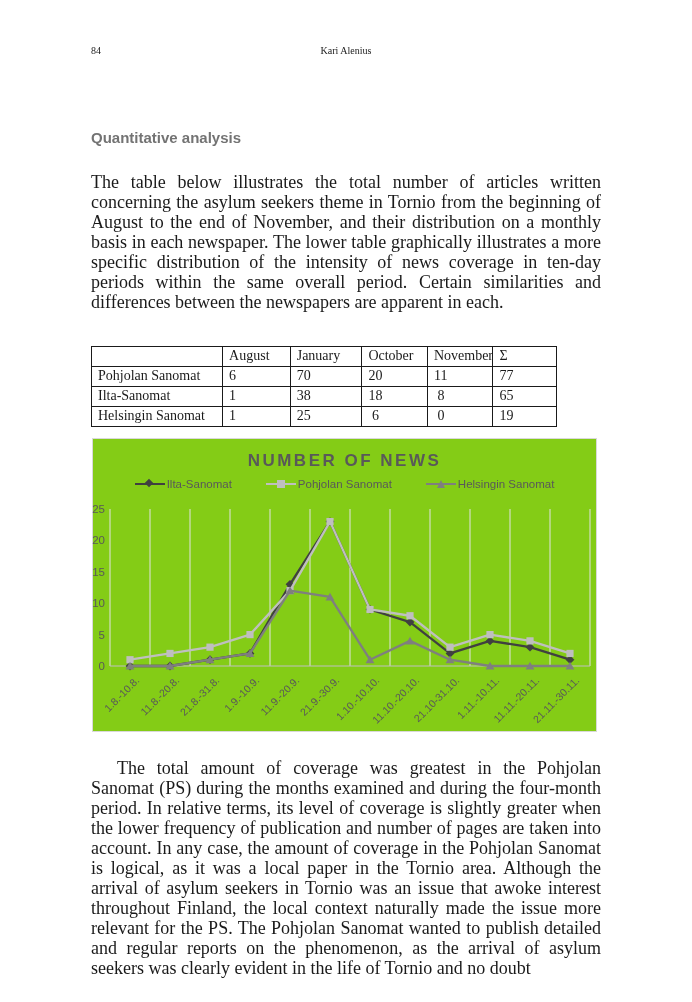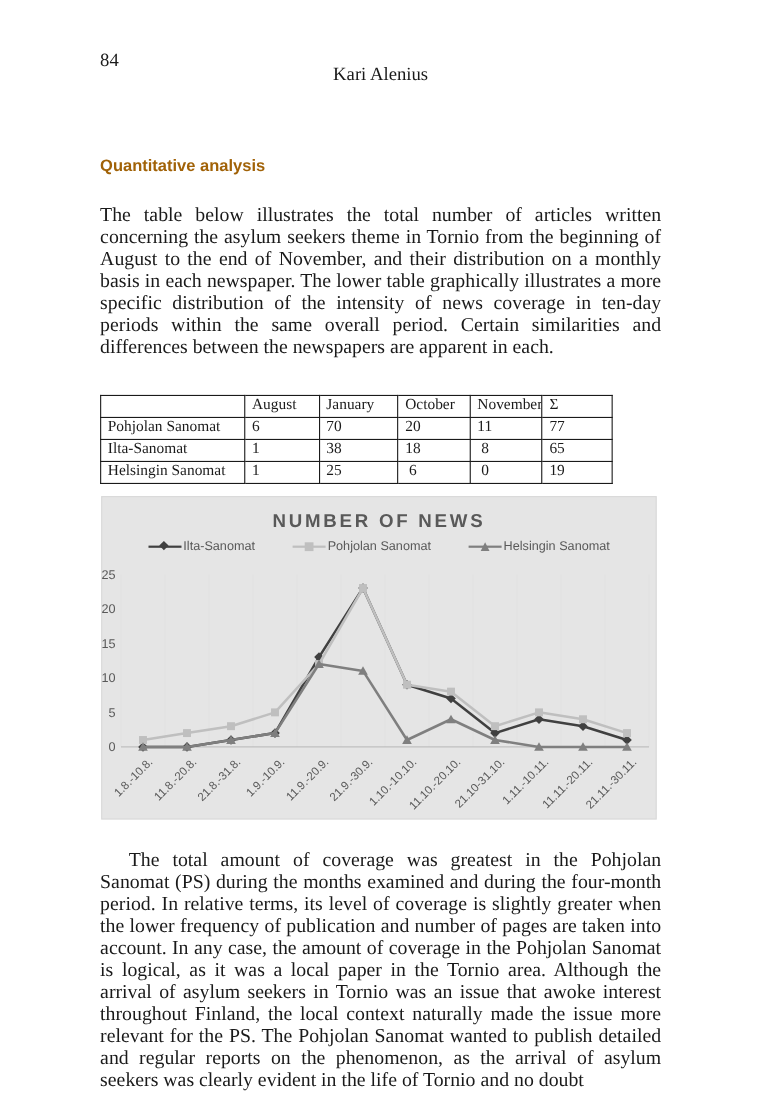--- a/index.html
+++ b/index.html
@@ -7,28 +7,28 @@
     position:relative;
     width:692px;height:1002px;
     background:#ffffff;
     font-family:"Liberation Serif", serif;
     color:#1a1a1a;
     overflow:hidden;
     box-sizing:border-box;
   }
   .content{position:relative;margin-left:91px;width:510px;}
   
-  .running-header{position:relative;padding-top:58px;height:20px;font-size:17px;}
+  .running-header{position:relative;padding-top:45px;height:20px;font-size:10px;}
   .page-number{position:absolute;left:0;top:45px;}
   .running-title{display:block;text-align:center;}
   
   .section-heading{
     margin:64px 0 0 0;
     font-family:"Liberation Sans", sans-serif;
-    font-weight:bold;font-size:15px;color:#a16207;
+    font-weight:bold;font-size:15px;color:#737373;
   }
   
   .para{
     margin:26px 0 0 0;
     font-size:18px;line-height:20px;
     text-align:justify;
   }
   .para.indent{ text-indent:26px; }
   
   .data-table{
@@ -53,21 +53,21 @@
   .col-oct{width:64px;}
   .col-nov{width:64px;}
   .col-sum{width:62px;}
   
   .chart-box{
     position:relative;
     margin-top:11px;margin-left:1px;
     width:503px;height:292px;
     border:1px solid #d9d9d9;
     font-family:"Liberation Sans", sans-serif;
-    background:#e5e5e5;
+    background:#84cc16;
   }
   .chart-title{
     margin-top:12px;
     text-align:center;
     font-size:17px;font-weight:bold;
     letter-spacing:2.5px;
     color:#595959;
   }
   .chart-legend{
     margin-top:7px;

